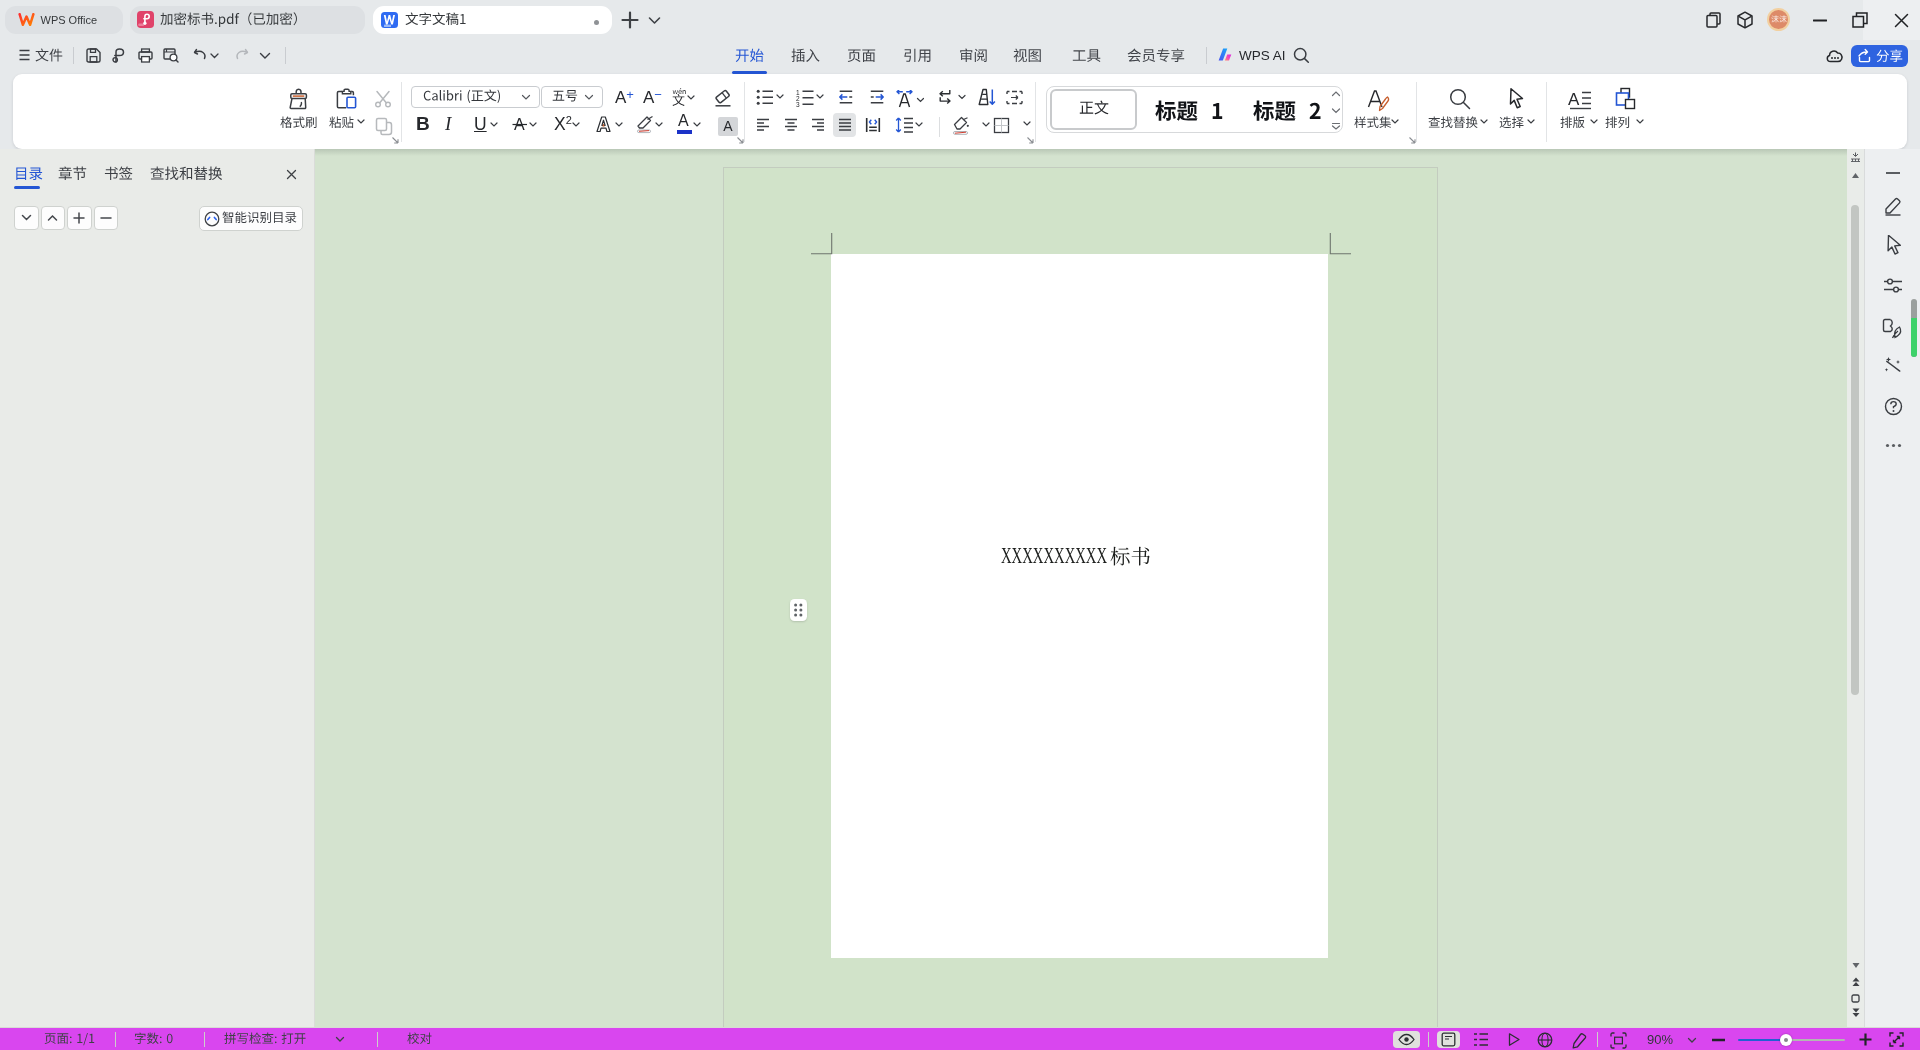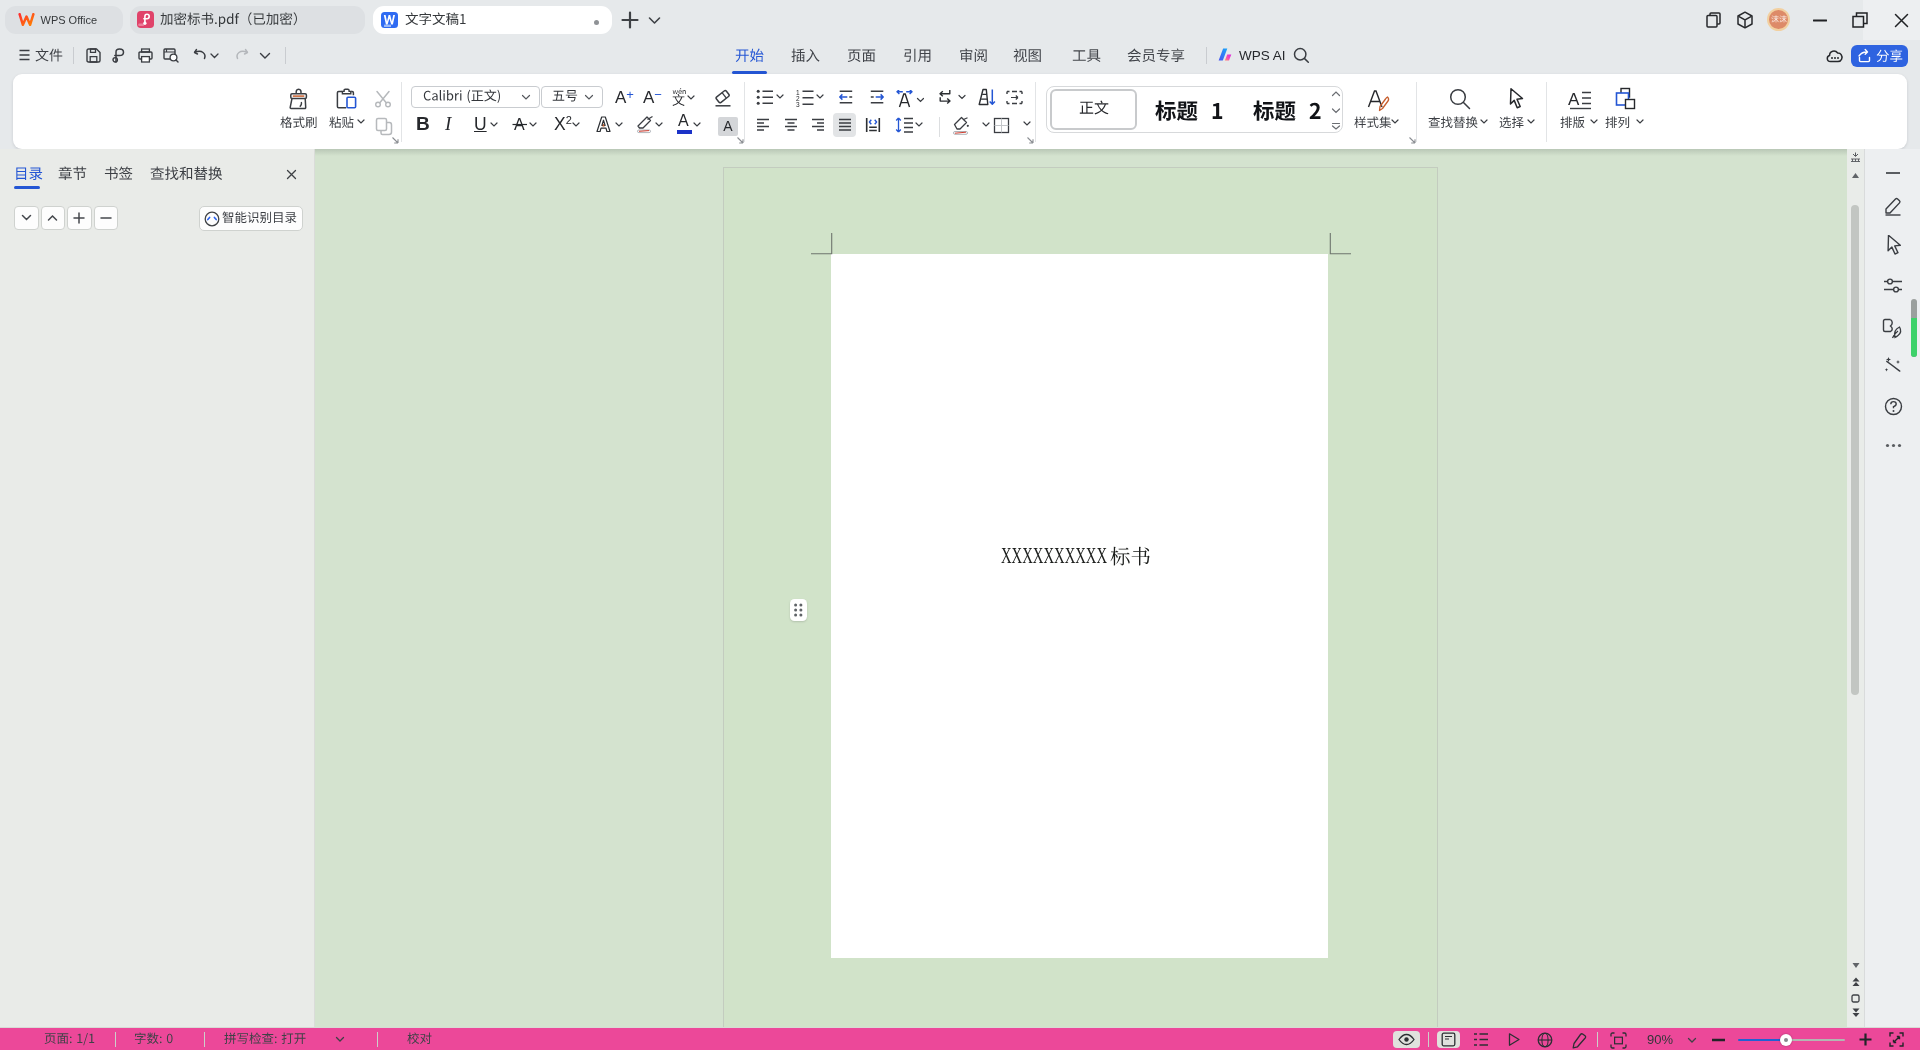--- a/index.html
+++ b/index.html
@@ -29,21 +29,21 @@
   
   #doc{left:315px;top:149px;width:1532px;height:878px;background:#d4e3cf;overflow:hidden;}
   #page{position:absolute;left:408px;top:18px;width:715px;height:860px;background:#d1e3c9;
      border:1px solid #c3ccbf;border-bottom:none;}
   #whitebox{position:absolute;left:516px;top:105px;width:497px;height:704px;background:#ffffff;}
   
   #scrollcol{left:1847px;top:149px;width:17px;height:878px;background:#e9ece9;}
   
   #rightbar{left:1864px;top:149px;width:56px;height:878px;background:#edeff1;border-left:1px solid #d9dbdc;}
   
-  #statusbar{left:0;top:1027px;width:1920px;height:23px;background:#ec4899;border-top:1px solid #d8dad5;}
+  #statusbar{left:0;top:1027px;width:1920px;height:23px;background:#d946ef;border-top:1px solid #d8dad5;}
   .stxt{position:absolute;top:4px;font-size:12.5px;color:#3f4247;white-space:nowrap;}
   .ssep{position:absolute;top:4px;height:15px;width:1px;background:#cdcfca;}
 </style>
 </head>
 <body>
 <div id="app">
   <div class="abs" id="tabbar">
       <div class="abs" style="left:1863px;top:0;width:57px;height:40px;background:#edeff1;"></div>
     <div class="abs dtab" style="left:4.5px;width:118.5px;padding-left:13px;">
       <svg width="17" height="13" viewBox="0 0 17 13" style="margin-right:6px;">

